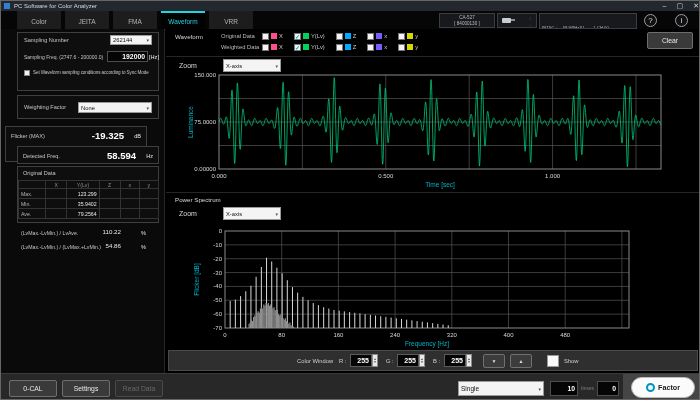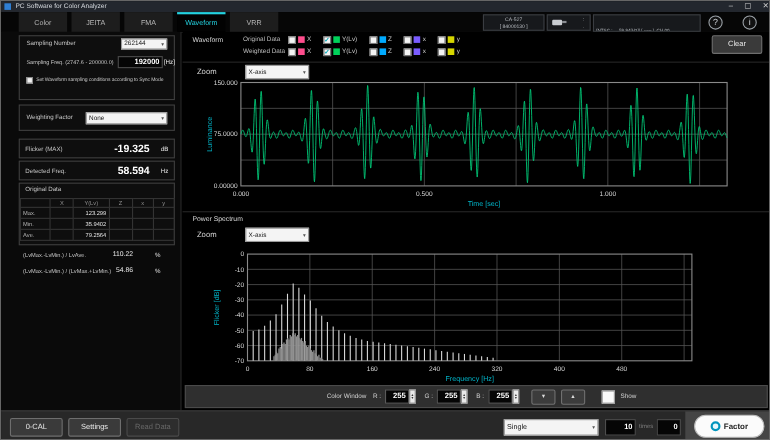--- a/index.html
+++ b/index.html
@@ -134,21 +134,21 @@
     </div>
 
     <div class="panel" style="left:16px;top:66px;width:142px;height:24px;">
       <span class="s-label" style="left:6px;top:8px;">Weighting Factor</span>
       <div class="dd" style="left:60px;top:6px;width:74px;height:11px;">
         <span>None</span>
         <span class="caret">▾</span>
       </div>
     </div>
 
-    <div class="panel" style="left:16px;top:97px;width:142px;height:18px;padding-left:48px;">
+    <div class="panel" style="left:4px;top:97px;width:142px;height:36px;padding-left:48px;">
       <span class="s-label" style="left:5px;top:6px;">Flicker (MAX)</span>
       <span class="s-value" style="right:22px;top:3px;font-size:9.5px;">-19.325</span>
       <span class="s-label" style="right:5px;top:6px;color:#e6e6e6;">dB</span>
     </div>
 
     <div class="panel" style="left:16px;top:117px;width:142px;height:18px;">
       <span class="s-label" style="left:5px;top:6px;">Detected Freq.</span>
       <span class="s-value" style="right:22px;top:3px;font-size:9.5px;">58.594</span>
       <span class="s-label" style="right:5px;top:6px;color:#e6e6e6;">Hz</span>
     </div>

